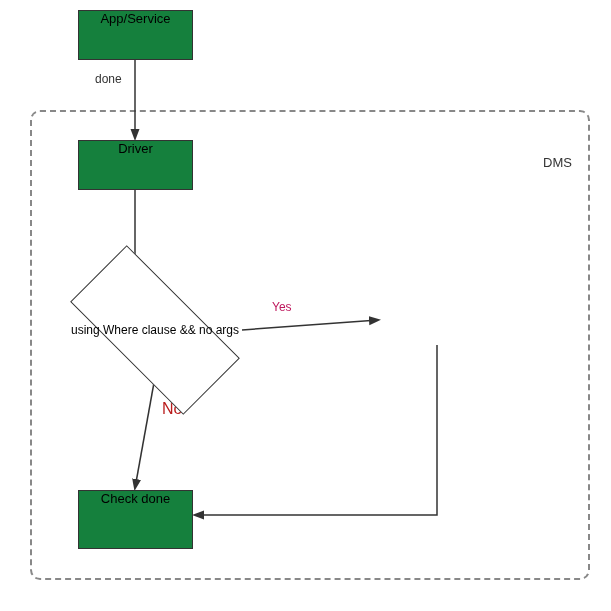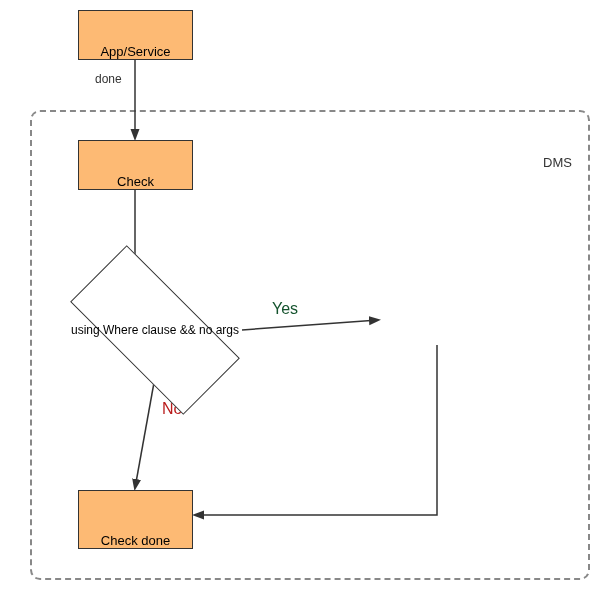--- a/index.html
+++ b/index.html
@@ -13,23 +13,23 @@
     }
     .diagram-container {
       position: relative;
       width: 611px;
       height: 611px;
     }
     
     .box {
       position: absolute;
       border: 1.5px solid #333;
-      background: #fdba74;
+      background: #15803d;
       display: flex;
-      align-items: flex-end;
+      align-items: flex-start;
       justify-content: center;
       text-align: center;
     }
     
     .diamond-wrapper {
       position: absolute;
       display: flex;
       align-items: center;
       justify-content: center;
     }
@@ -92,30 +92,30 @@
 
     <line x1="242" y1="330" x2="378" y2="320" stroke="#333" stroke-width="1.5" marker-end="url(#arrow)"></line>
 
     <line x1="155" y1="377" x2="135" y2="488" stroke="#333" stroke-width="1.5" marker-end="url(#arrow)"></line>
 
     <polyline points="437,345 437,515 195,515" stroke="#333" stroke-width="1.5" fill="none" marker-end="url(#arrow)"></polyline>
   </svg>
 
   <div style="position:absolute; left:95px; top:72px; font-size:12px; color:#333;">done</div>
 
-  <div style="position:absolute; left:272px; top:300px; font-size:16px; color:#14532d;">Yes</div>
+  <div style="position:absolute; left:272px; top:300px; font-size:12px; color:#be185d;">Yes</div>
 
   <div style="position:absolute; left:162px; top:400px; font-size:16px; color:#b91c1c;">No</div>
 
   <div class="box" style="left:78px; top:10px; width:115px; height:50px;">
     <span>App/Service</span>
   </div>
 
   <div class="box" style="left:78px; top:140px; width:115px; height:50px;">
-    <span>Check</span>
+    <span>Driver</span>
   </div>
 
   <div class="diamond-wrapper" style="left:70px; top:285px; width:170px; height:90px;">
     <div class="diamond"></div>
     <div class="diamond-label">
       <span>using Where clause &amp;&amp; no args</span>
     </div>
   </div>
 
 

